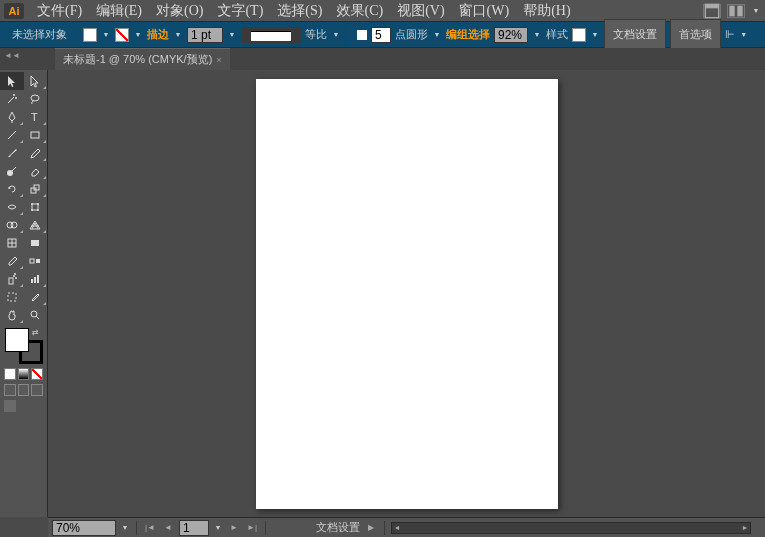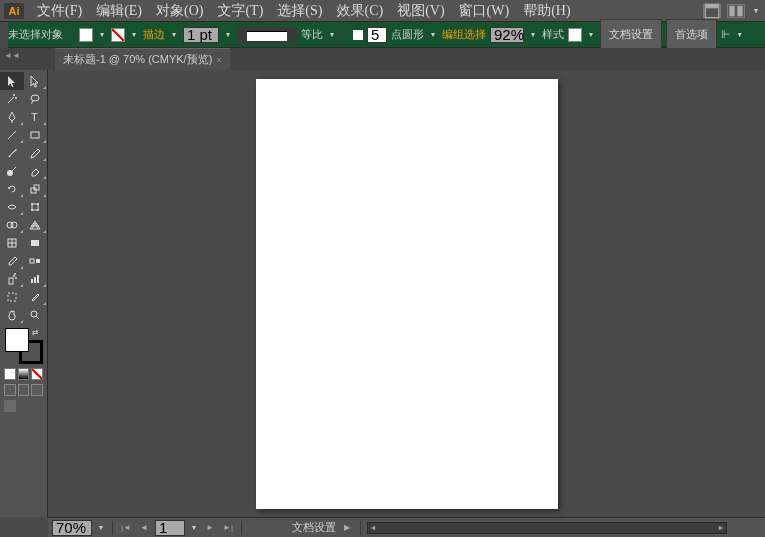--- a/index.html
+++ b/index.html
@@ -4,29 +4,29 @@
 <style>
 * { margin: 0; padding: 0; box-sizing: border-box; font-family: "Microsoft YaHei", Arial, sans-serif; }
 body { background: #4a4a4a; width: 765px; height: 537px; overflow: hidden; color: #ccc; font-size: 11px; user-select: none; }
 
 .menubar { background: #535353; height: 22px; display: flex; align-items: center; padding: 0 4px; border-bottom: 1px solid #2a2a2a; }
 .ai-logo { width: 20px; height: 16px; background: #3a3a3a; color: #ff9a00; font-weight: bold; font-size: 11px; display: flex; align-items: center; justify-content: center; border-radius: 2px; margin-right: 6px; }
 .menuitem { padding: 11px 7px; color: #d8d8d8; cursor: default; font-size: 14px; font-family: Liberation Serif, serif; }
 .menubar-right { margin-left: auto; display: flex; align-items: center; gap: 6px; }
 .menubar-icon { width: 18px; height: 14px; border: 1px solid #777; display: flex; align-items: center; justify-content: center; }
 
-.controlbar { background: #14532d; height: 26px; display: flex; align-items: center; padding: 0 0; gap: 4px; border-bottom: 1px solid #2a2a2a; margin-left: 8px; }
+.controlbar { background: #0c4a6e; height: 26px; display: flex; align-items: center; padding: 0 12px; gap: 4px; border-bottom: 1px solid #2a2a2a; }
 .ctrl-text { color: #ccc; font-size: 11px; }
-.ctrl-orange { color: #ff9a00; font-size: 11px; }
+.ctrl-orange { color: #ff9a00; font-size: 11px; font-weight: bold; }
 .swatch { width: 14px; height: 14px; border: 1px solid #888; }
 .swatch.white { background: #fff; }
 .swatch.none { background: #fff; position: relative; }
 .swatch.none::after { content: ""; position: absolute; inset: 0; background: linear-gradient(to top right, transparent 45%, red 45%, red 55%, transparent 55%); }
 .dd { width: 10px; height: 14px; display: flex; align-items: center; justify-content: center; color: #ccc; font-size: 7px; }
-.input-box { background: #aaa; border: 1px solid #333; color: #000; font-size: 15px; height: 16px; padding: 0 3px; display: flex; align-items: center; }
+.input-box { background: #aaa; border: 1px solid #333; color: #000; font-size: 12px; height: 16px; padding: 0 3px; display: flex; align-items: center; }
 .stroke-preview { width: 40px; height: 10px; background: #fff; border-top: 1px solid #000; margin-top: 2px; }
 .btn { background: #5c5c5c; border: 1px solid #3a3a3a; padding: 1px 8px; color: #d8d8d8; font-size: 11px; height: 32px; display: flex; align-items: center; }
 
 .tabbar { background: #434343; height: 22px; display: flex; align-items: flex-end; padding-left: 55px; position: relative; }
 .collapse-arrow { position: absolute; left: 4px; top: 3px; color: #999; font-size: 8px; }
 .tab { background: #4f4f4f; padding: 3px 8px; color: #ccc; font-size: 11px; border-top: 1px solid #666; display: flex; align-items: center; gap: 4px; }
 .tab-close { color: #999; font-size: 9px; }
 
 .workspace { display: flex; height: 447px; }
 .toolbox { width: 48px; background: #535353; border-right: 1px solid #2a2a2a; display: flex; flex-direction: column; padding-top: 2px; }
@@ -363,21 +363,21 @@
   </div>
 
   <div class="canvas-area">
     <div class="artboard-shadow">
       <div class="artboard"></div>
     </div>
   </div>
 </div>
 
 <div class="statusbar">
-  <div class="input-box" style="width:40px">70%</div>
+  <div class="input-box" style="width:64px">70%</div>
   <div class="dd">▼</div>
   <div class="status-sep"></div>
   <div class="nav-btn">|◄</div>
   <div class="nav-btn">◄</div>
   <div class="input-box" style="width:30px">1</div>
   <div class="dd">▼</div>
   <div class="nav-btn">►</div>
   <div class="nav-btn">►|</div>
   <div class="status-sep"></div>
   <div style="width:40px"></div>

